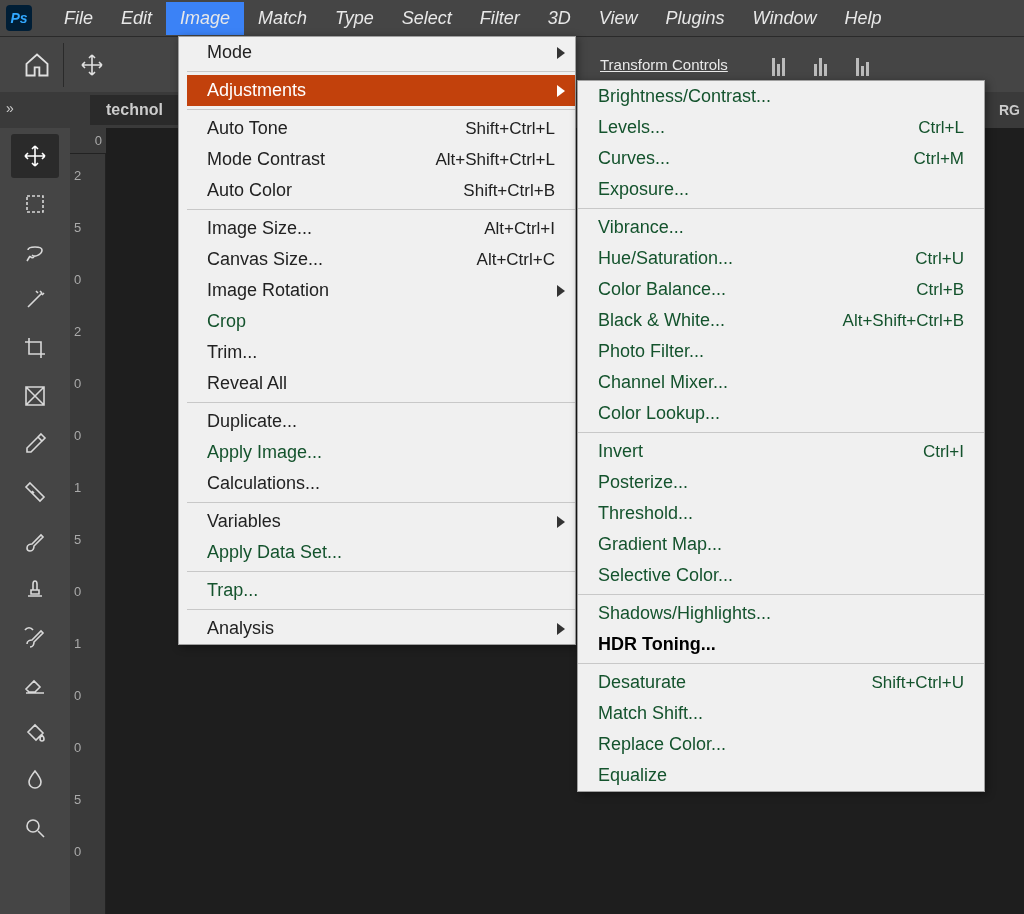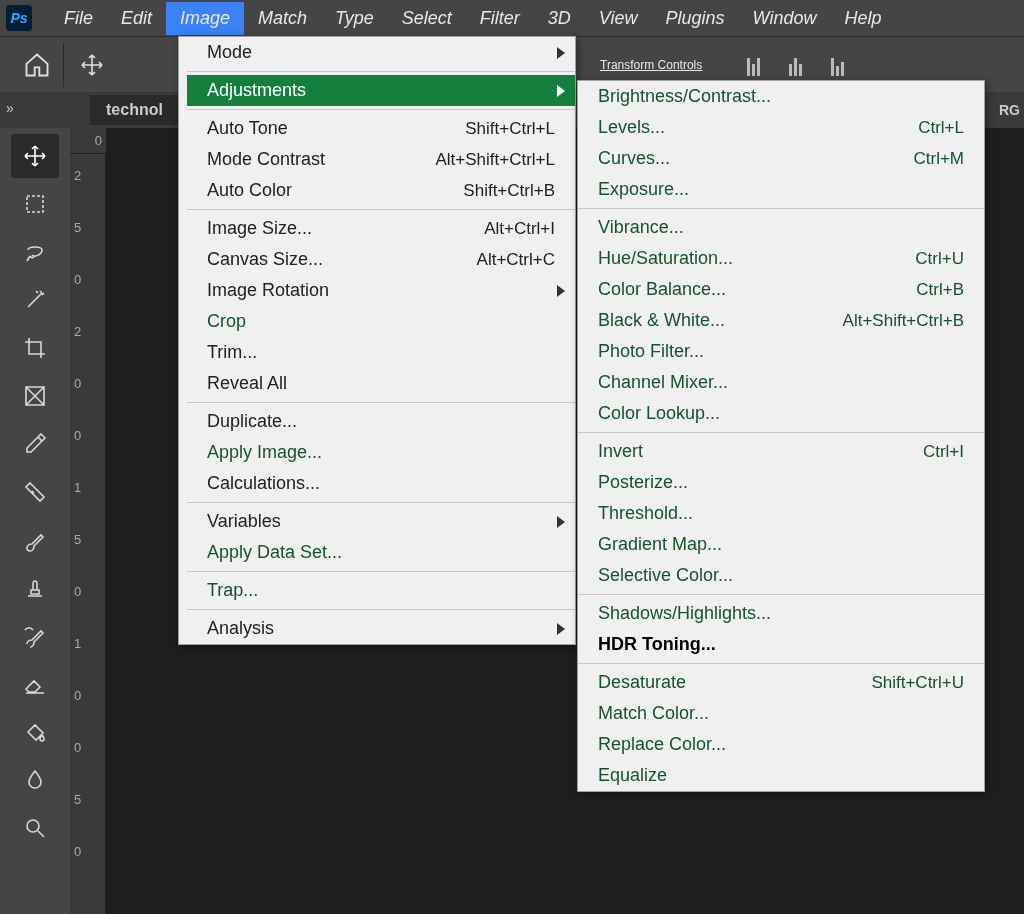--- a/index.html
+++ b/index.html
@@ -45,21 +45,21 @@
     padding: 0 10px;
     gap: 10px;
   }
   .home-icon {
     width: 54px; height: 44px;
     display: flex; align-items:center; justify-content:center;
     border-right: 1px solid #2a2a2a;
   }
   .options-text {
     color: #e8e8e8;
-    font-size: 12px;
+    font-size: 15px;
     text-decoration: underline;
     margin-left: 480px;
   }
   .tab-bar {
     background: #3a3a3a;
     height: 36px;
     display: flex; align-items:center;
     padding-left: 90px;
     position: relative;
   }
@@ -140,21 +140,21 @@
     width: 408px;
   }
   .menu-item {
     padding: 5px 20px;
     display: flex;
     justify-content: space-between;
     align-items: center;
     cursor: pointer;
     position: relative;
   }
-  .menu-item.highlighted { background: #15803d; color: #fff; text-align: center; }
+  .menu-item.highlighted { background: #c2410c; color: #fff; text-align: center; }
   .menu-item.disabled { color: #14532d; }
   .menu-item.bold .mi-label { font-weight: 600; color:#000; }
   .menu-sep { height:1px; background:#c8c8c8; margin: 3px 0; }
   .mi-shortcut { font-size: 17px; color: inherit; }
   .mi-arrow {
     position: absolute;
     right: 10px;
     top: 50%;
     transform: translateY(-50%);
     width: 0; height: 0;
@@ -463,21 +463,21 @@
     </div>
     <div class="menu-item bold">
       <span class="mi-label">HDR Toning...</span>
     </div>
     <div class="menu-sep"></div>
     <div class="menu-item disabled">
       <span class="mi-label">Desaturate</span>
       <span class="mi-shortcut">Shift+Ctrl+U</span>
     </div>
     <div class="menu-item disabled">
-      <span class="mi-label">Match Color...</span>
+      <span class="mi-label">Match Shift...</span>
     </div>
     <div class="menu-item disabled">
       <span class="mi-label">Replace Color...</span>
     </div>
     <div class="menu-item disabled">
       <span class="mi-label">Equalize</span>
     </div>
   </div>
 
 </body></html>

